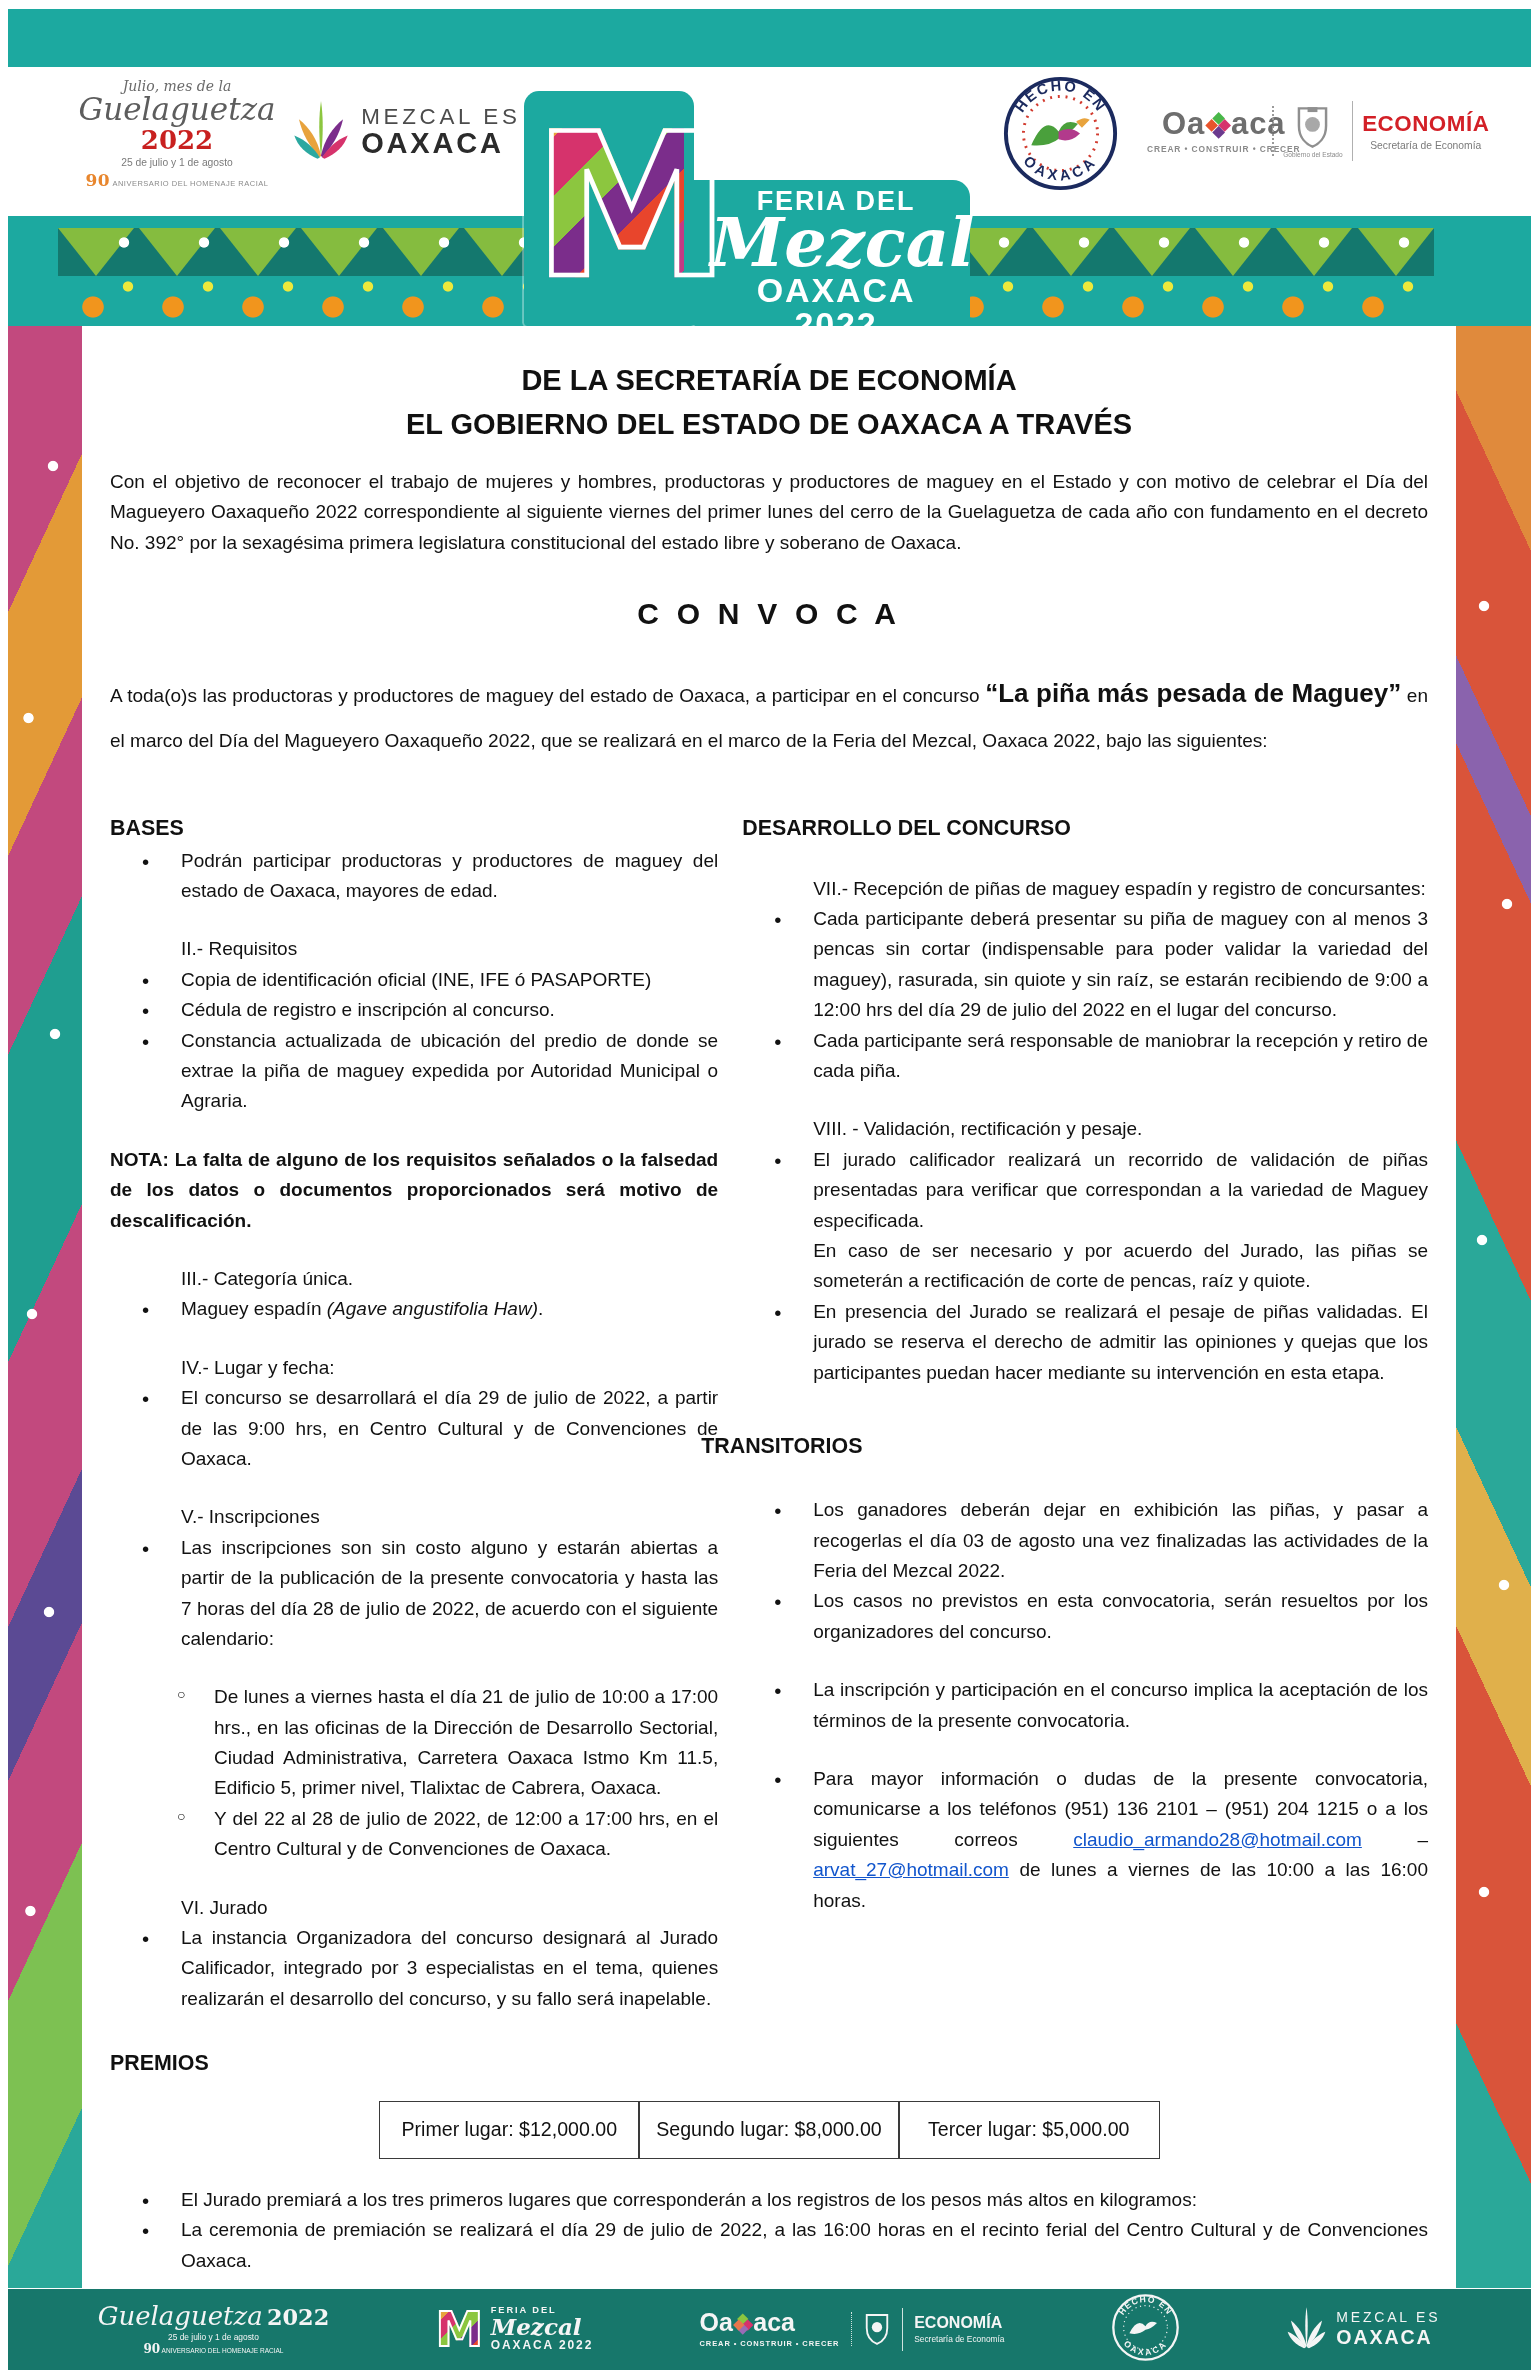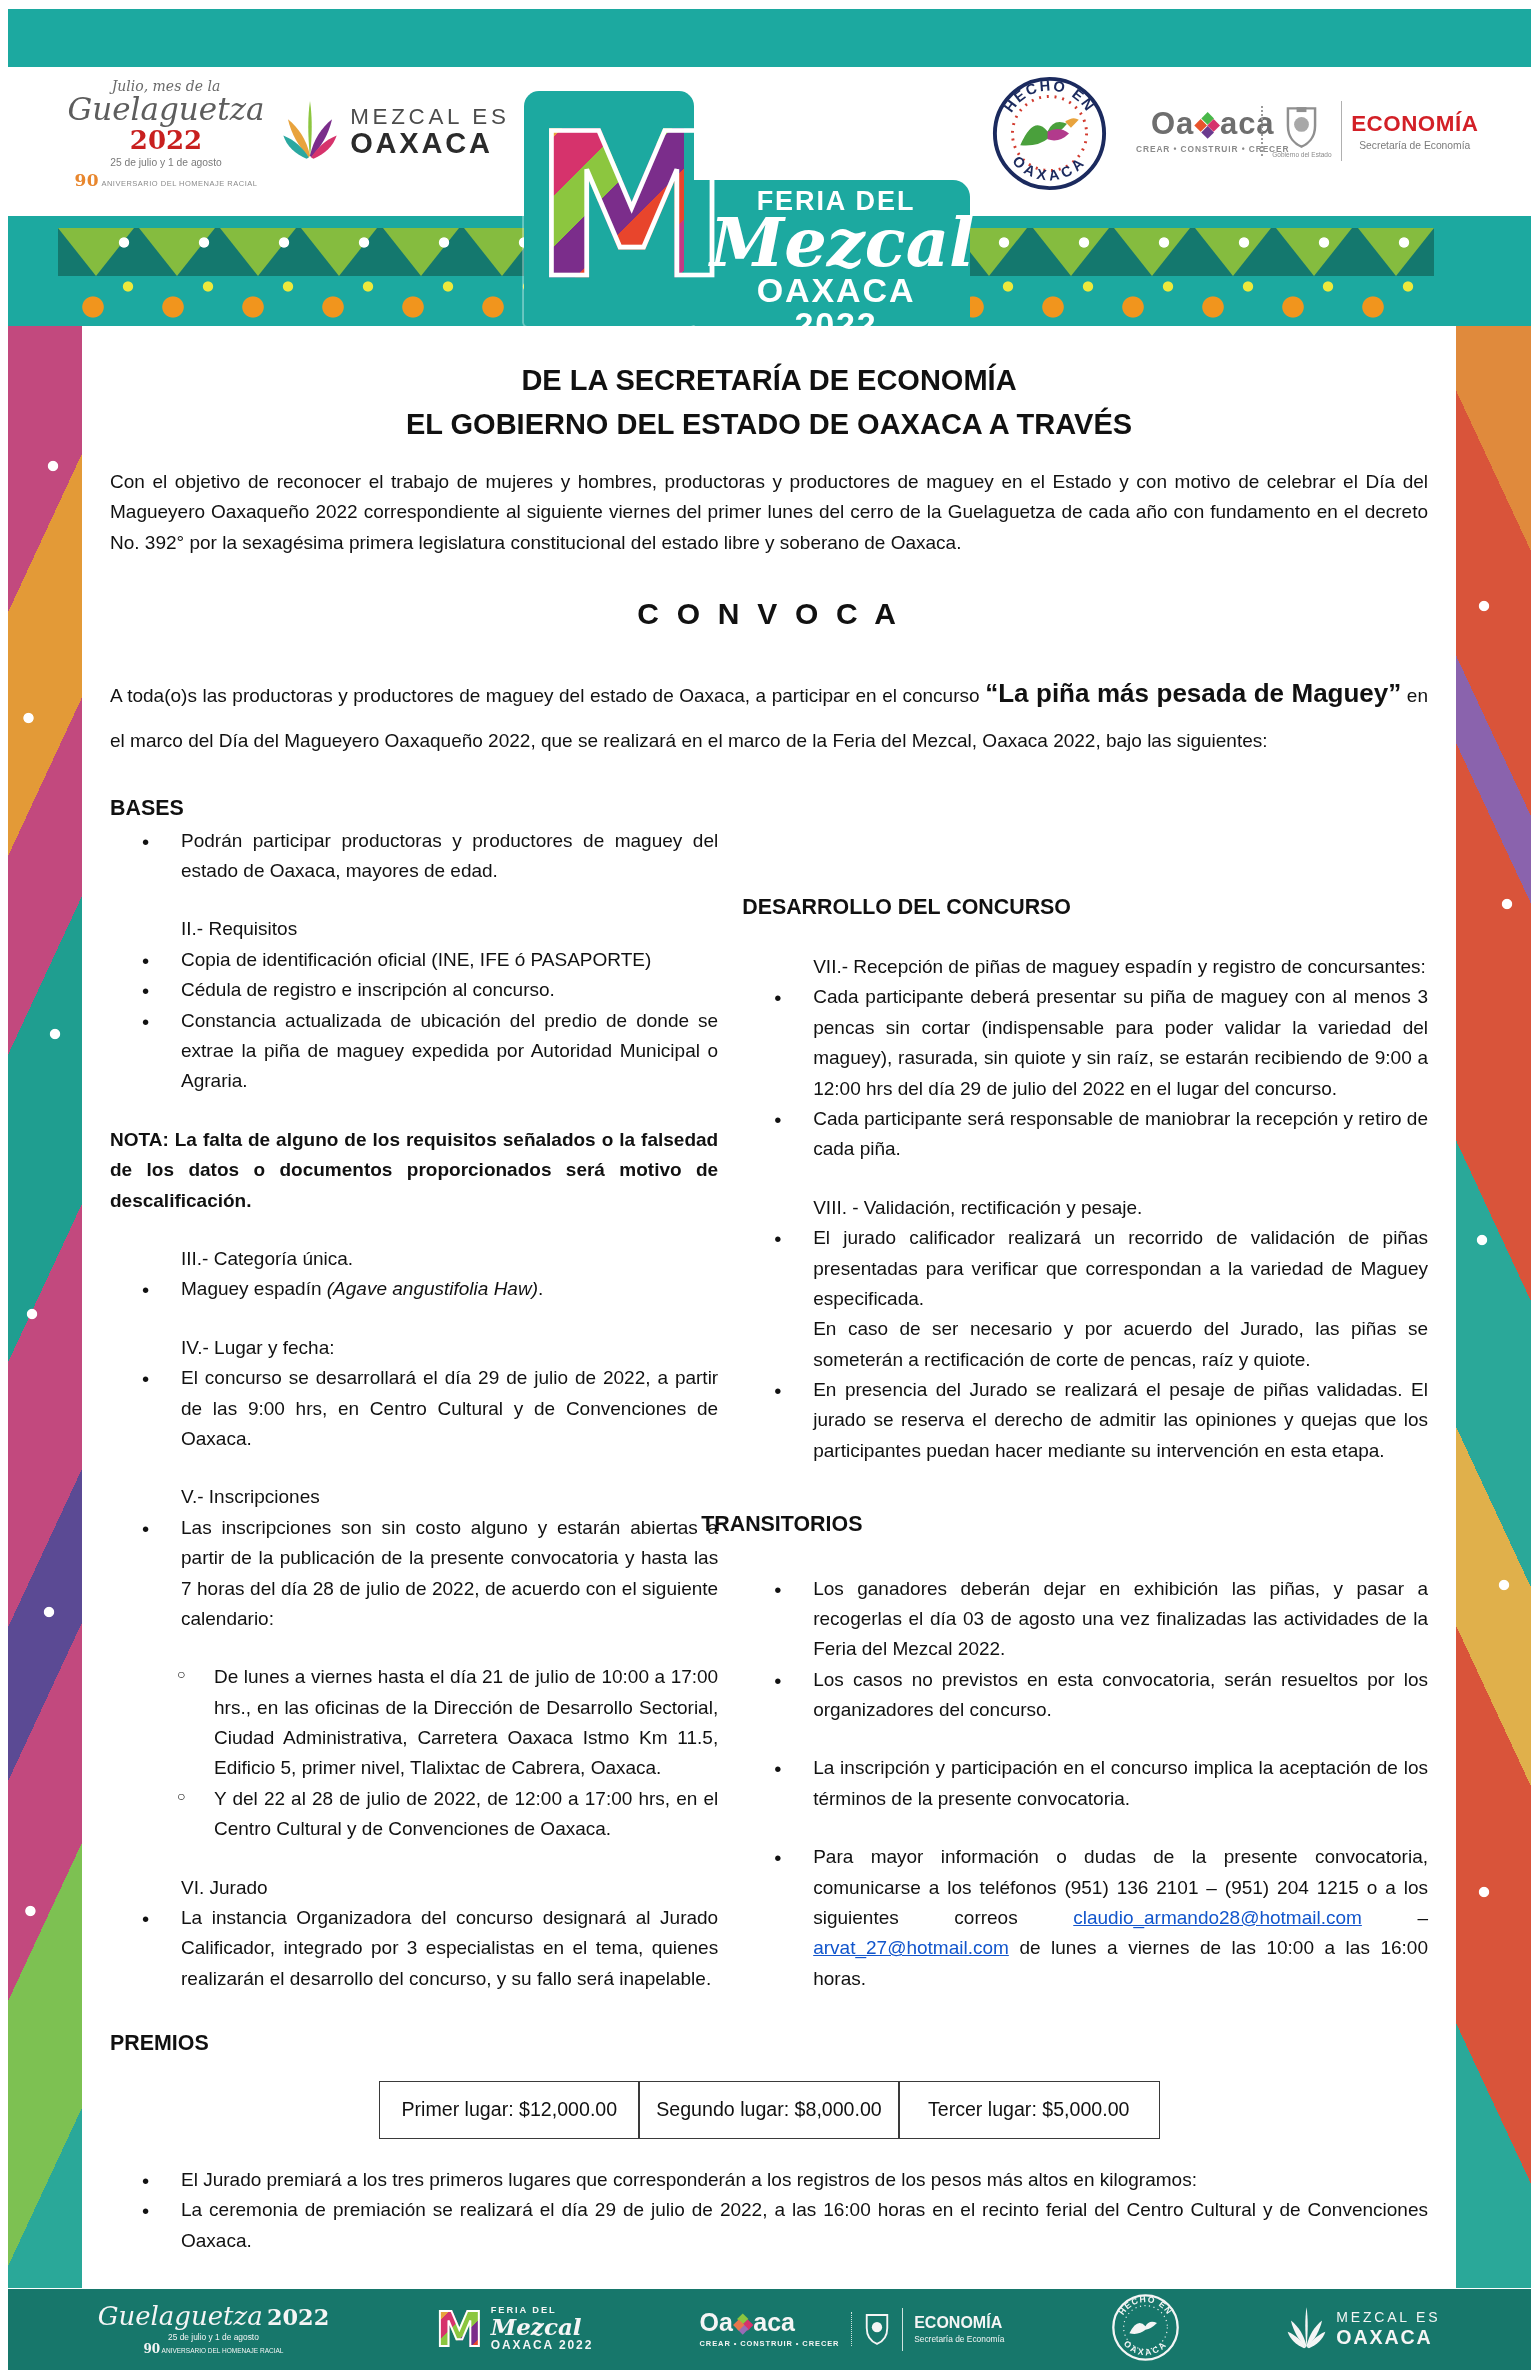--- a/index.html
+++ b/index.html
@@ -3,21 +3,21 @@
 <meta charset="utf-8">
 <style>
   html,body{margin:0;padding:0;}
   body{
     width:1538px;height:2377px;position:relative;background:#ffffff;
     font-family:"Liberation Sans",sans-serif;color:#111;
     -webkit-font-smoothing:antialiased;overflow:hidden;
   }
   
   .top-band{position:absolute;left:7.5px;right:7.5px;top:9.3px;height:58px;background:#1CA9A0;}
-  .logo-row{position:absolute;left:1px;right:7.5px;top:67px;height:149px;background:#fff;}
+  .logo-row{position:absolute;left:12px;right:7.5px;top:67px;height:149px;background:#fff;}
   
   .lg-guel{position:absolute;left:58px;top:11.2px;width:214px;text-align:center;color:#6a6a6a;}
   .lg-guel .pre{font-family:"DejaVu Serif",serif;font-style:italic;font-size:14px;}
   .lg-guel .name{font-family:"DejaVu Serif",serif;font-style:italic;font-size:31px;color:#5d5d5d;line-height:1;}
   .lg-guel .yr{color:#c8201f;font-weight:bold;font-size:26px;font-family:"DejaVu Serif",serif;}
   .lg-guel .dates{font-size:10.3px;margin-top:1.9px;color:#7a7a7a;}
   .lg-guel .anniv{font-size:7.5px;letter-spacing:0.5px;color:#8a8a8a;margin-top:1.9px;}
   .lg-guel .anniv b{color:#e8862d;font-size:17px;font-family:"DejaVu Serif",serif;font-weight:bold;}
   
   .lg-meo{position:absolute;left:280px;top:32px;display:flex;align-items:center;gap:11.2px;}
@@ -92,21 +92,21 @@
       #2aa899 364px 485px,#d9543a 485px 653px,#8a63ad 653px 690px,
       #d9543a 690px 802px,#e08a3c 802px 914px);}
   
   .content{position:absolute;left:82px;right:82px;top:326px;height:1962px;background:#fff;
     padding:24px 28px 0 28px;box-sizing:border-box;font-size:19px;line-height:1.6;overflow:hidden;}
   .doc-title{text-align:center;font-weight:bold;font-size:29px;line-height:1.5;margin-top:9.3px;}
   .intro{text-align:justify;margin-top:20.5px;}
   .convoca{text-align:center;font-weight:bold;font-size:30px;letter-spacing:4.7px;margin-top:32px;}
   .call{text-align:justify;margin-top:28px;line-height:2.1;}
   .call .hl{font-weight:bold;font-size:26px;margin-top:46px;}
-  .columns{display:flex;gap:24px;margin-top:31px;align-items:flex-end;}
+  .columns{display:flex;gap:24px;margin-top:51px;}
   .col-l{width:47%;}
   .col-r{width:53%;}
   .colhead{font-weight:bold;font-size:21.4px;}
   .rtitle{padding-left:71px;margin-top:28px;}
   .li{position:relative;padding-left:71px;text-align:justify;}
   .li::before{content:"\2022";position:absolute;left:32px;top:0;font-size:20.5px;}
   .lo{position:relative;padding-left:104px;text-align:justify;}
   .lo::before{content:"\25CB";position:absolute;left:67px;top:0.9px;font-size:14px;}
   .nota{font-weight:bold;text-align:justify;margin-top:28px;}
   .gap{height:28px;}

